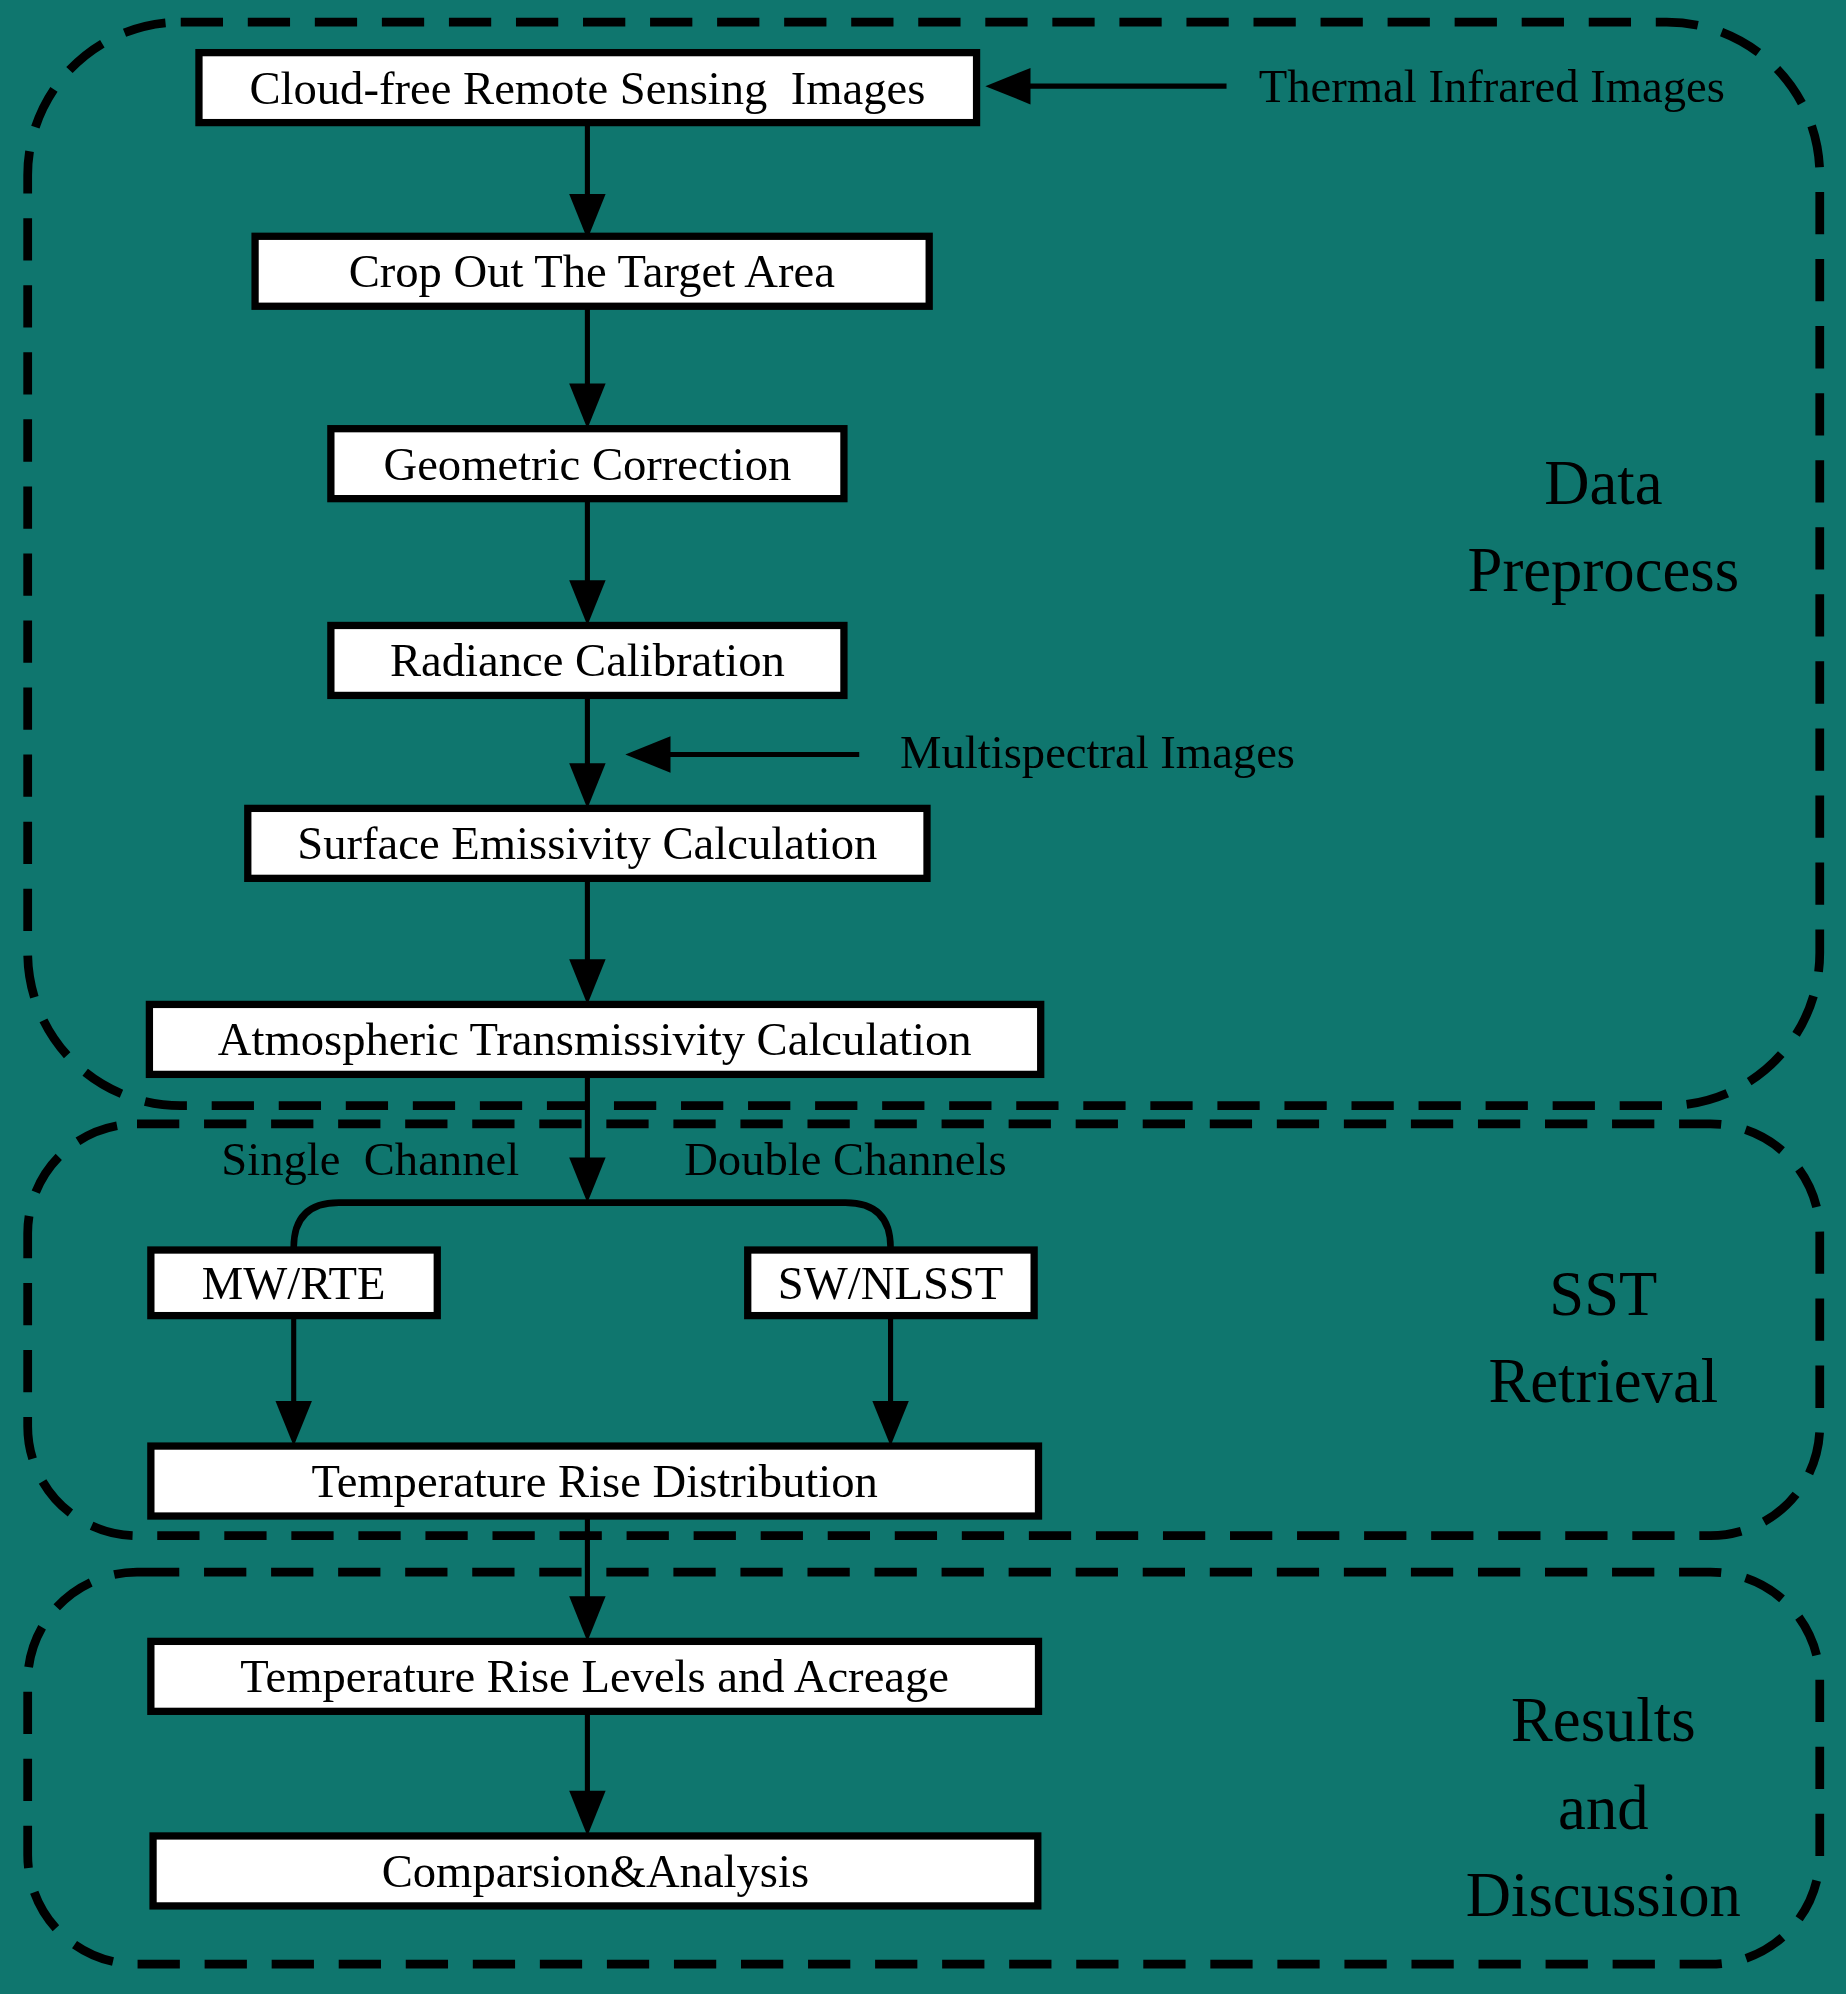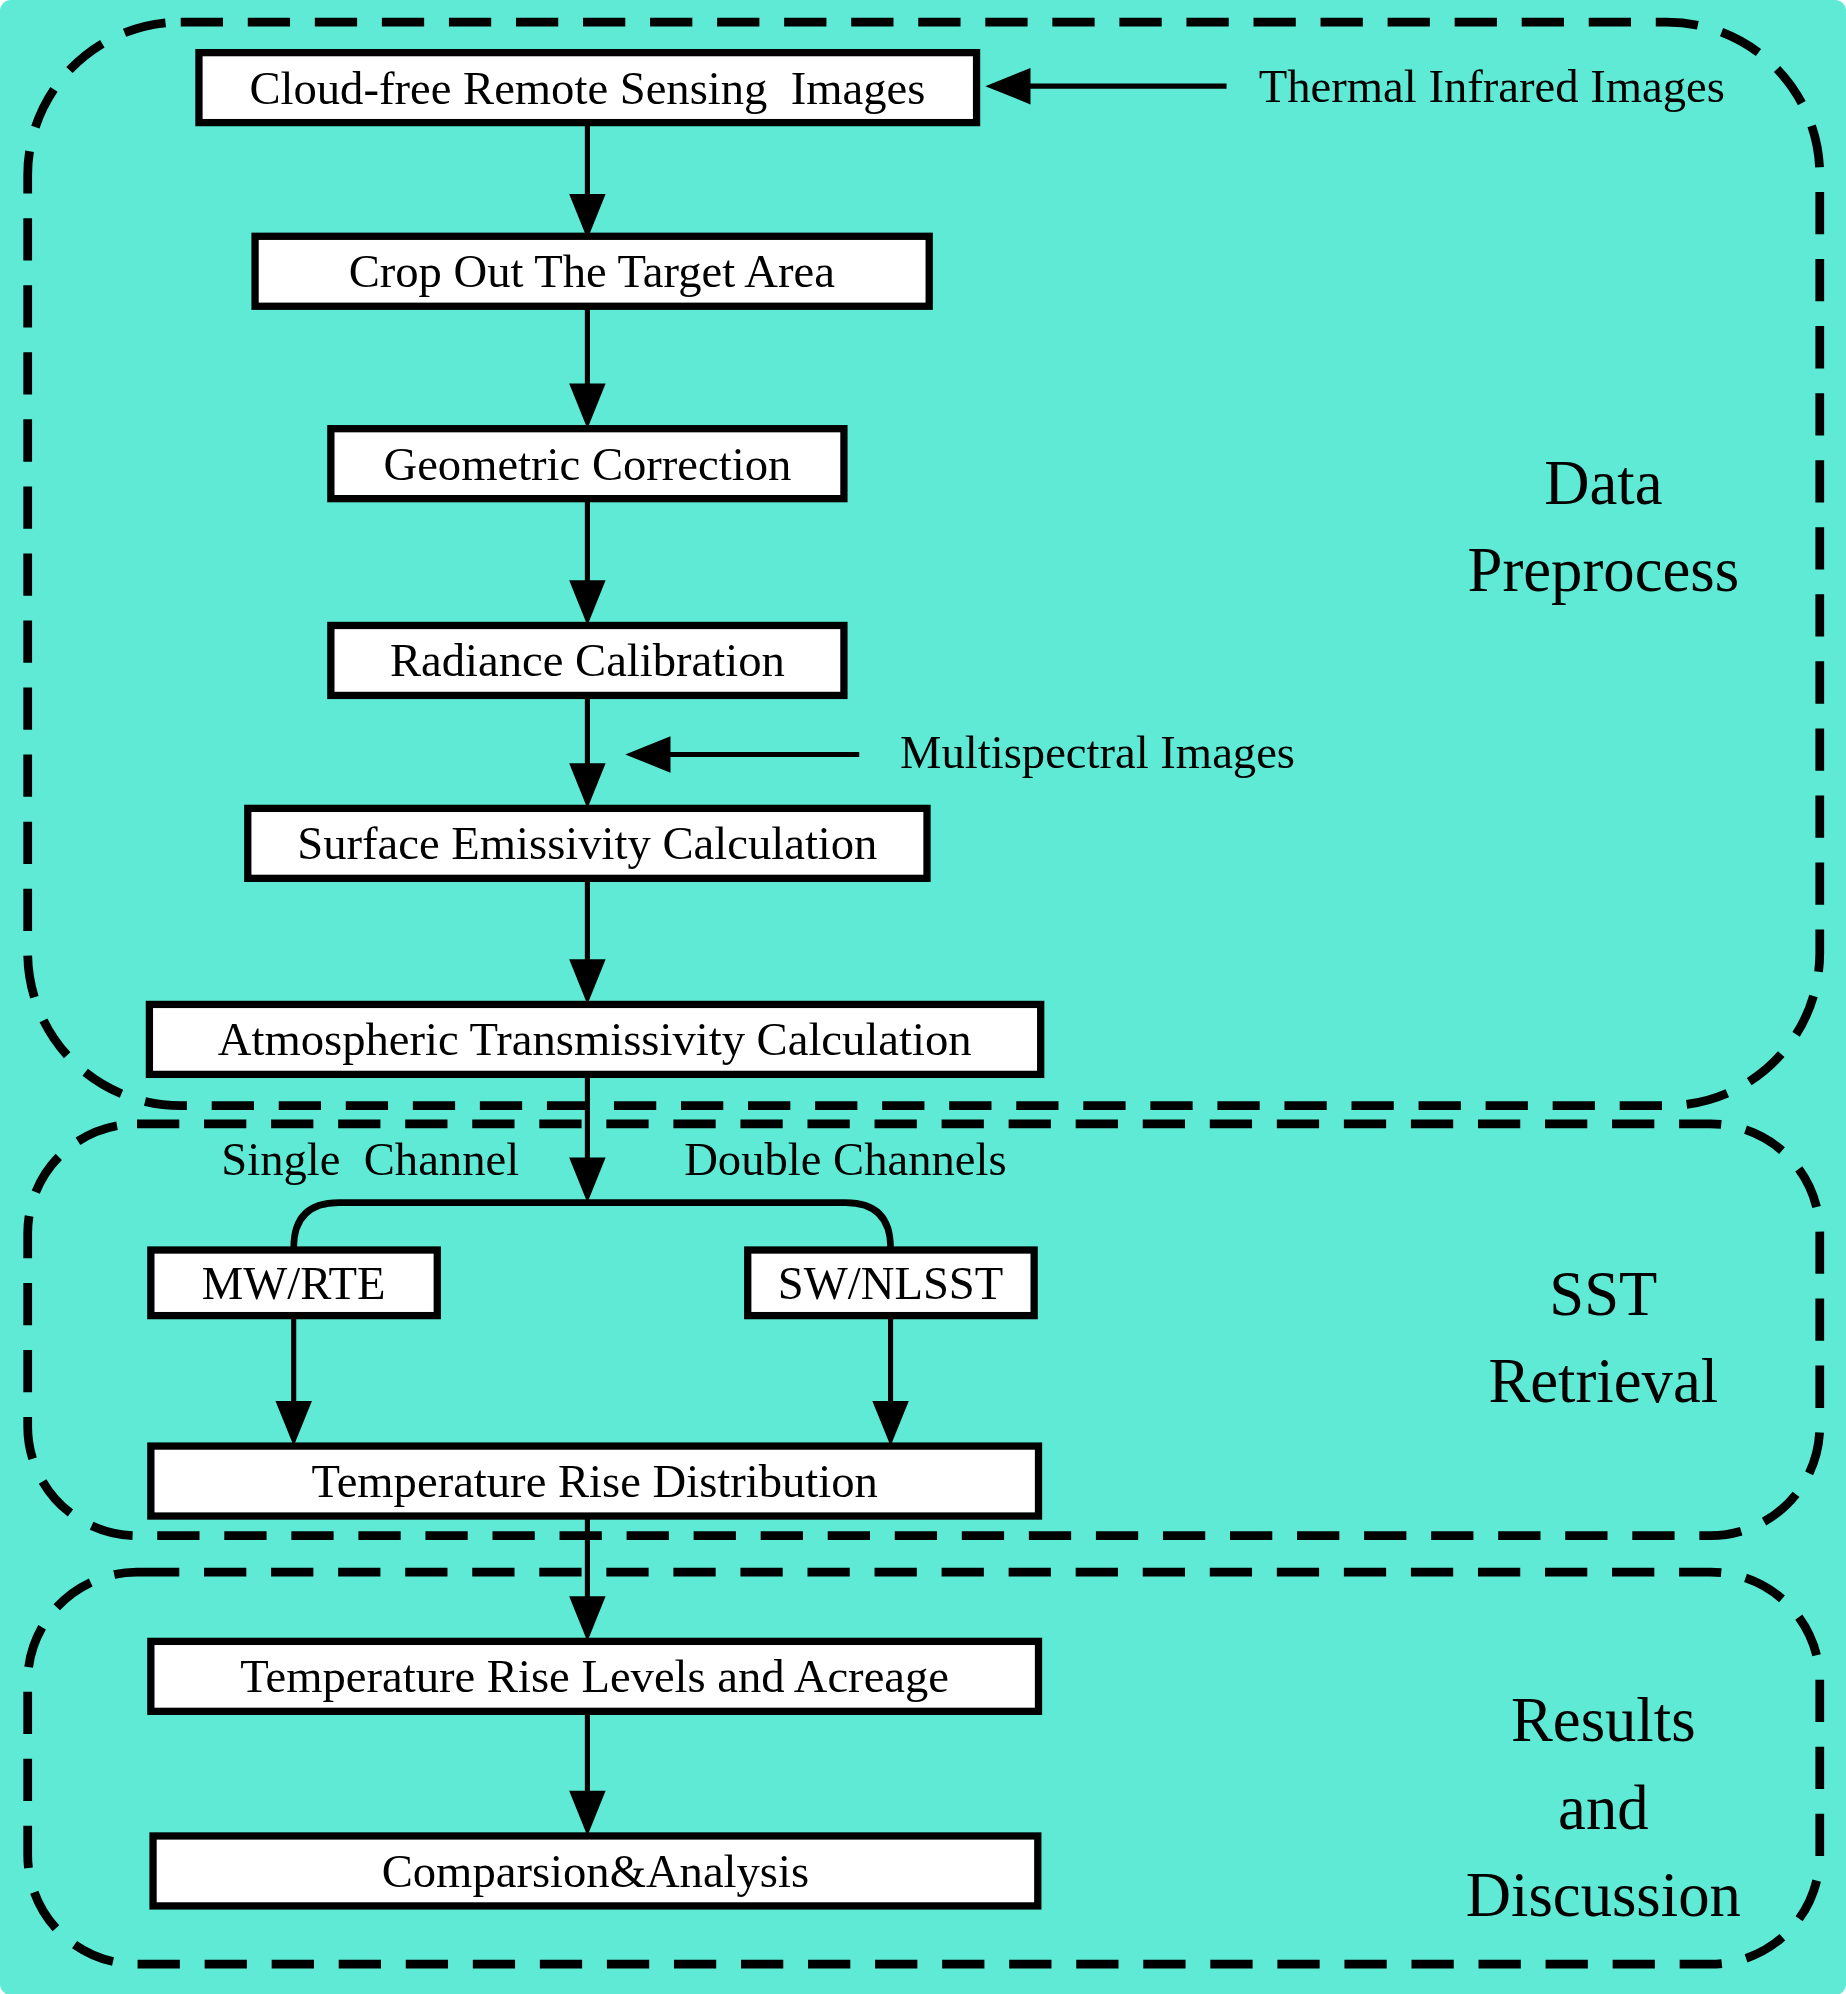--- a/index.html
+++ b/index.html
@@ -4,23 +4,22 @@
 <style>
   html, body {
     margin: 0;
     padding: 0;
     background: #ffffff;
   }
   #canvas {
     position: relative;
     width: 1846px;
     height: 1995px;
-    background: #5eead4;
+    background: #0f766e;
     font-family: "Liberation Serif", "DejaVu Serif", serif;
-    border-radius: 11px;
   }
   svg { display: block; }
   .box {
     fill: #ffffff;
     stroke: #000000;
     stroke-width: 10;
   }
   .section-border {
     fill: none;
     stroke: #000000;

